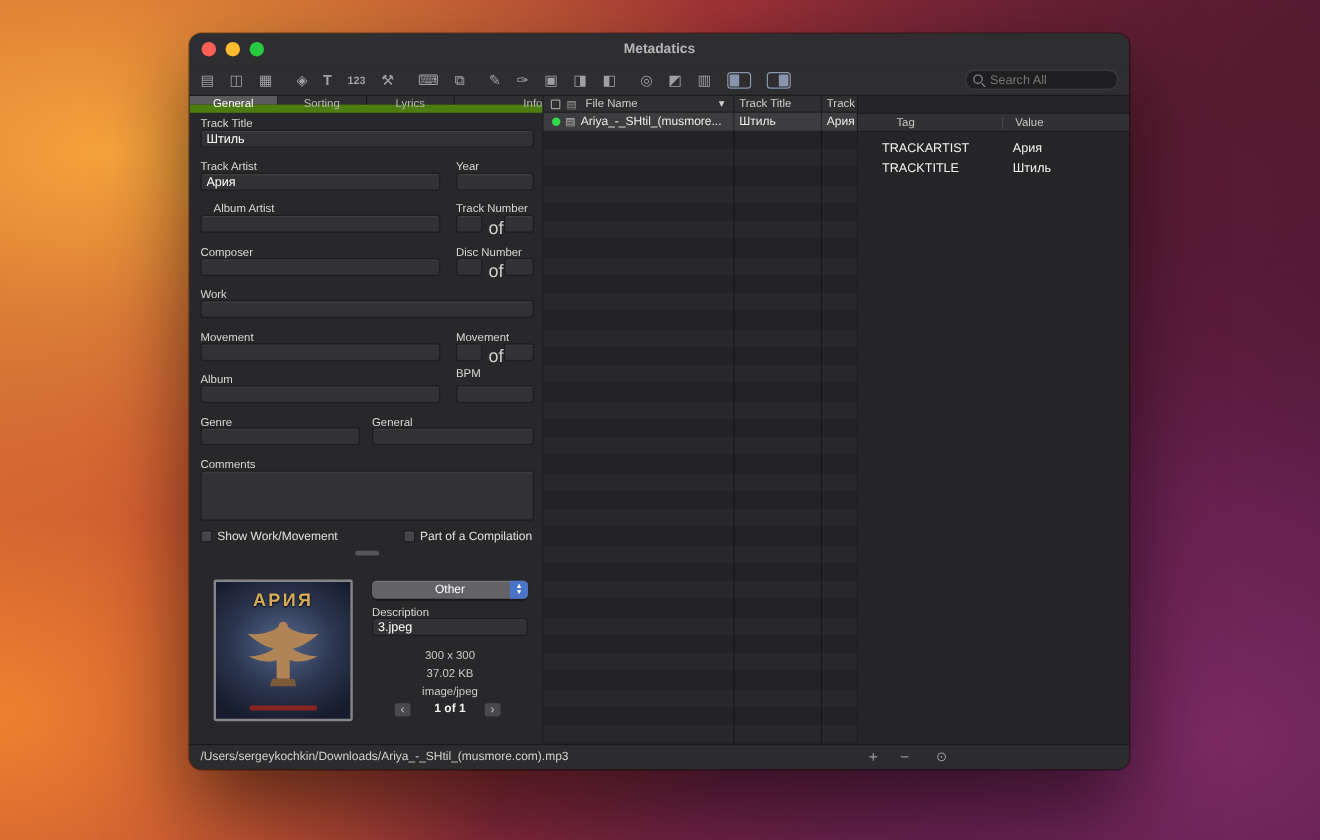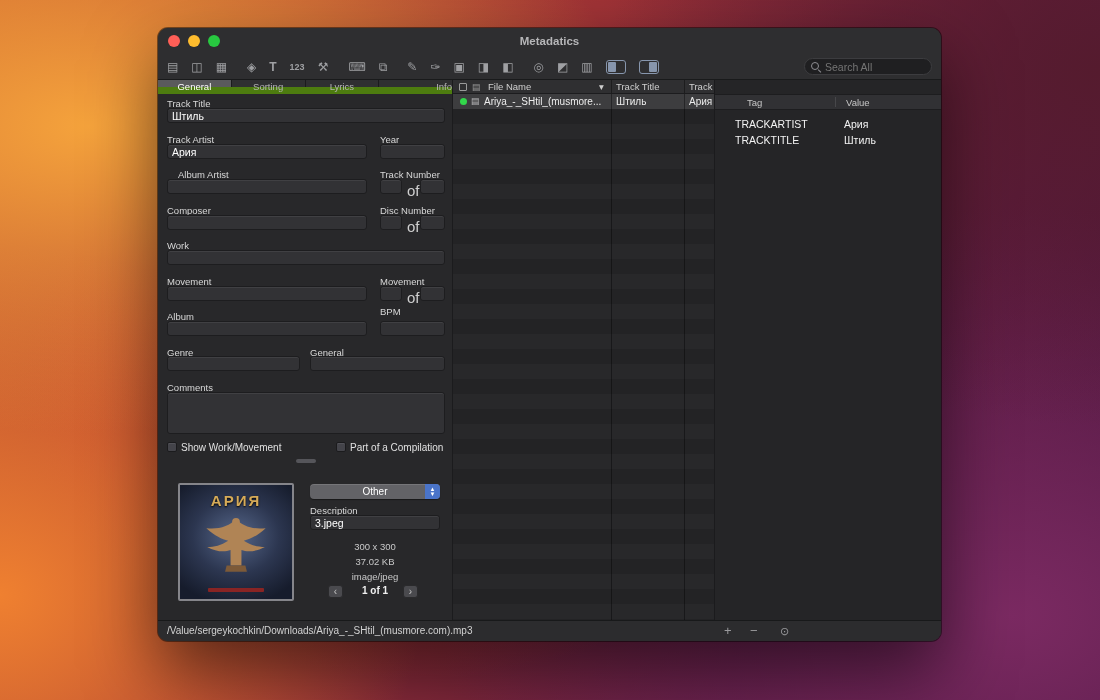--- a/index.html
+++ b/index.html
@@ -260,20 +260,20 @@
           <span style="left:129px">Ария</span>
         </div>
         <div class="trow" style="top:52px">
           <span style="left:20px">TRACKTITLE</span>
           <span style="left:129px">Штиль</span>
         </div>
       </div>
     </div>
 
     <div class="statusbar">
-      <span class="path">/Value/sergeykochkin/Downloads/Ariya_-_SHtil_(musmore.com).mp3</span>
+      <span class="path">/Users/sergeykochkin/Downloads/Ariya_-_SHtil_(musmore.com).mp3</span>
       <span class="sbtn" style="left:566px">+</span>
       <span class="sbtn" style="left:592px">−</span>
       <span class="sbtn" style="left:622px;font-size:11px">⊙</span>
     </div>
 
   </div>
 </div>
 
 </body></html>

